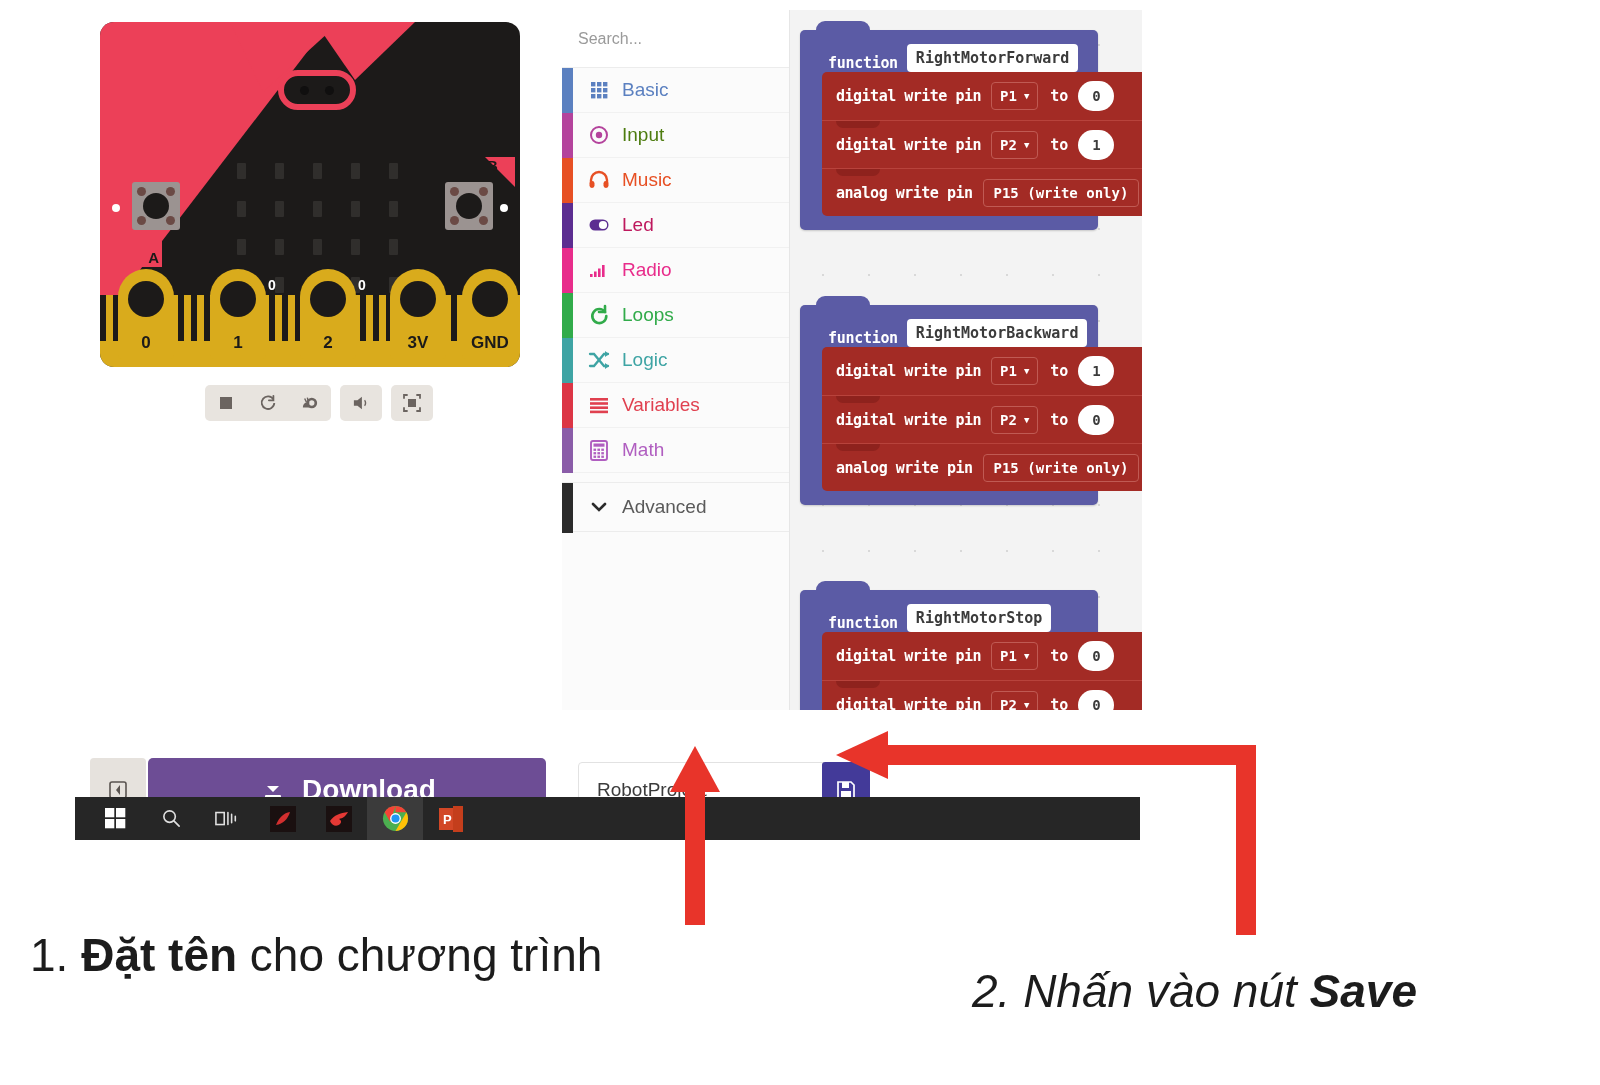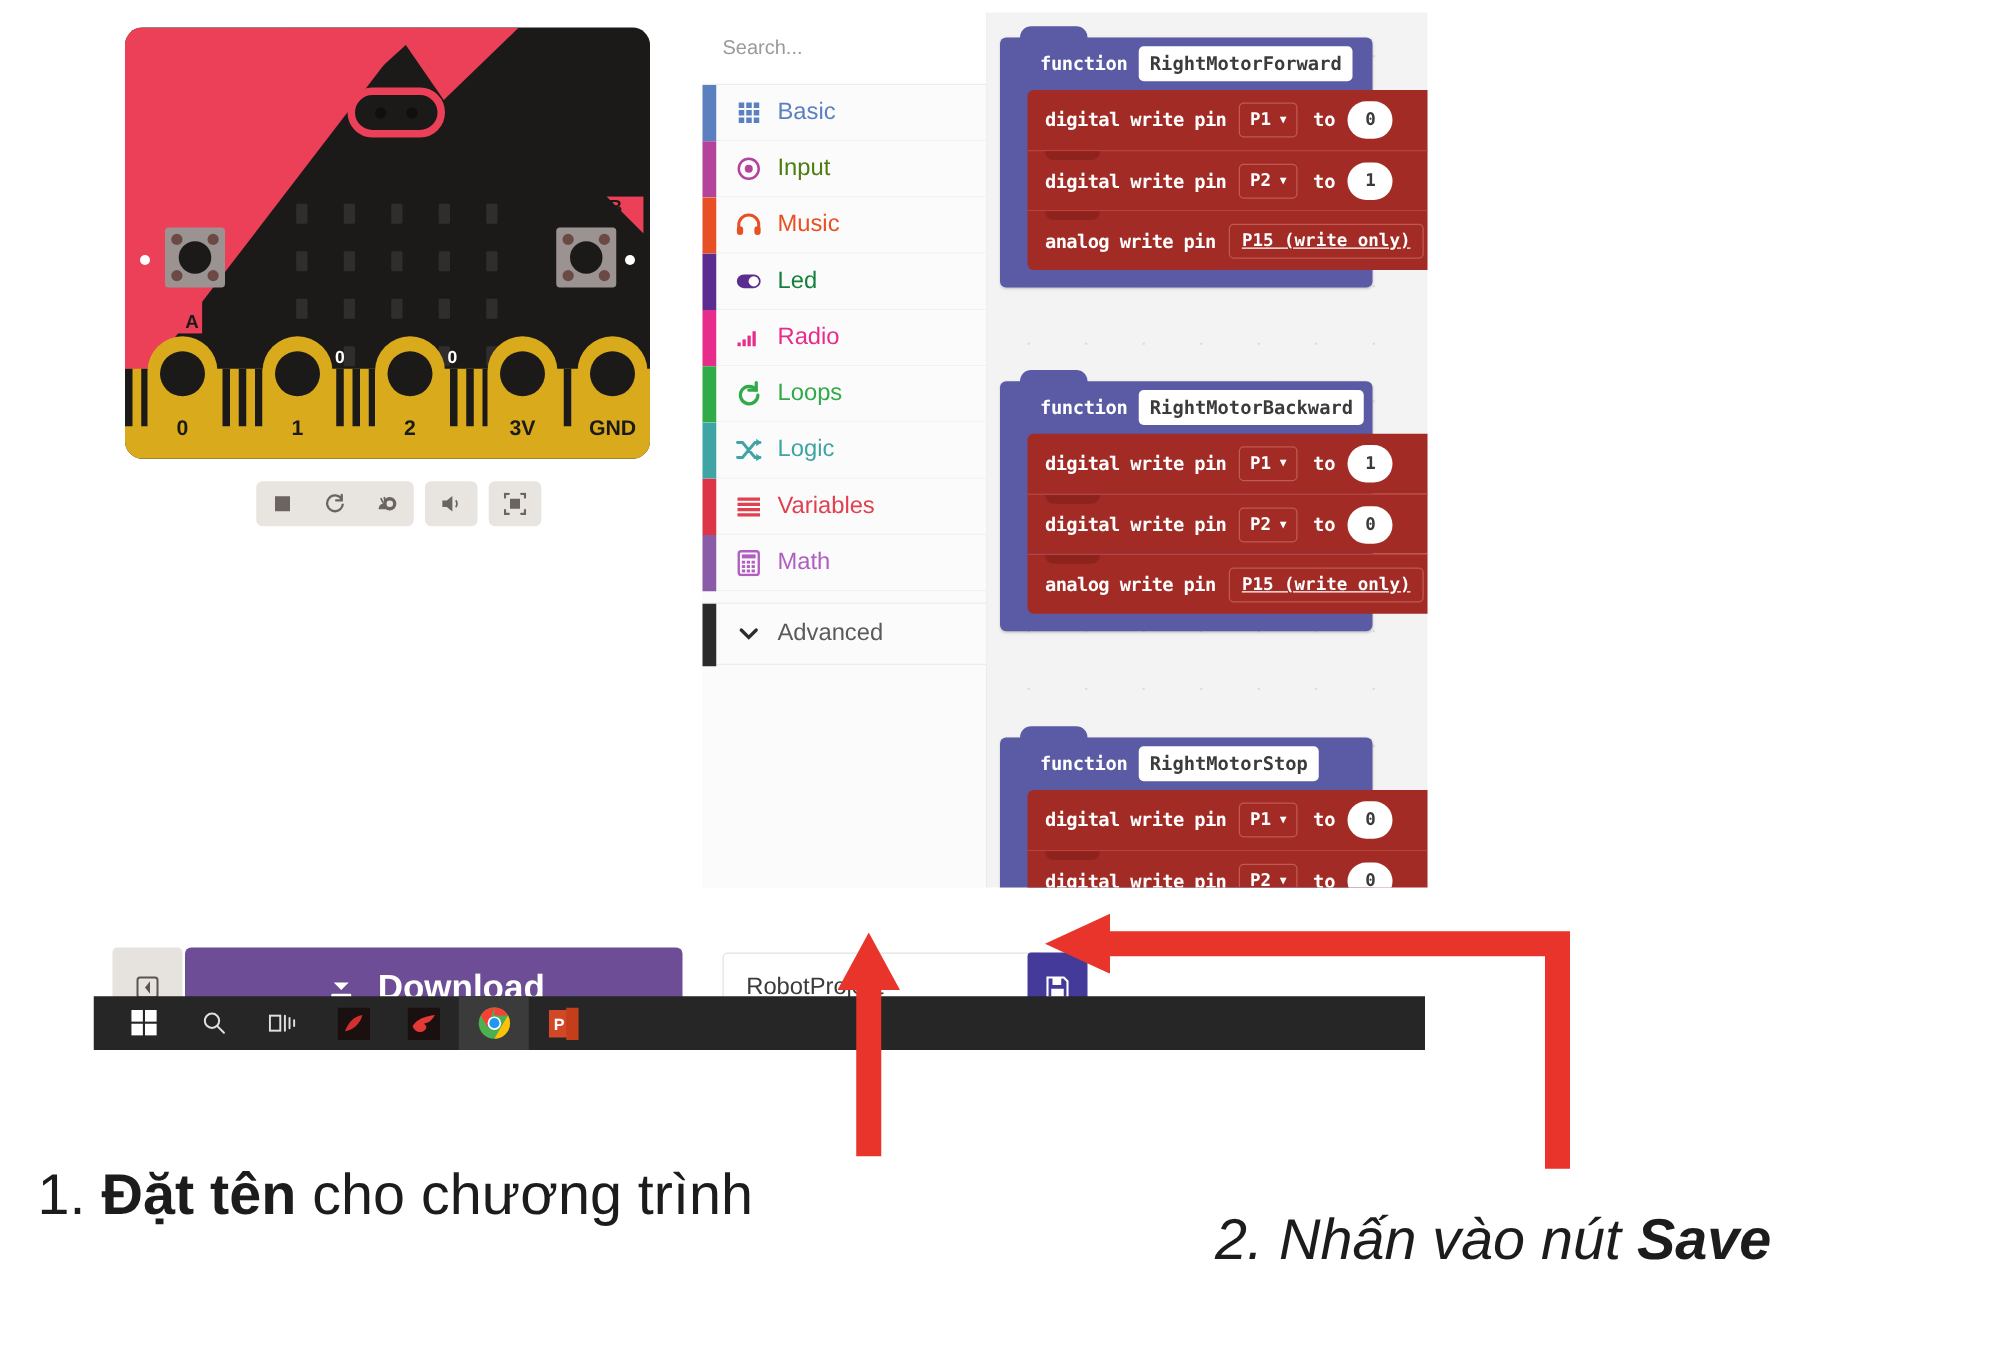--- a/index.html
+++ b/index.html
@@ -132,21 +132,21 @@
     background-size: 46px 46px; background-position: 10px 12px;
   }
   .fn-block {
     position: absolute; background: #5b5ba5; border-radius: 5px;
     box-shadow: 0 1px 2px rgba(0,0,0,.18);
   }
   .fn-notch {
     position: absolute; left: 16px; top: -9px; width: 54px; height: 12px;
     background: #5b5ba5; border-radius: 9px 9px 0 0;
   }
-  .fn-hdr { display: flex; align-items: center; height: 42px; padding-left: 32px; }
+  .fn-hdr { display: flex; align-items: flex-end; height: 42px; padding-left: 16px; margin-left: 12px; }
   .fn-kw {
     font: bold 15px "DejaVu Sans Mono", monospace; color: #fff; letter-spacing: -0.3px;
   }
   .fn-name {
     margin-left: 9px; background: #fff; border-radius: 4px; padding: 5px 9px;
     font: bold 15px "DejaVu Sans Mono", monospace; color: #3b3b3b; white-space: nowrap;
   }
   .fn-body { padding: 0 0 14px 22px; }
   .stmt {
     position: relative; background: #a32b25; height: 48px;
@@ -162,21 +162,21 @@
   .stmt-txt {
     font: bold 15px "DejaVu Sans Mono", monospace; color: #fff; letter-spacing: -0.5px;
     white-space: nowrap;
   }
   .dd {
     margin-left: 10px; border: 1px solid #c05a53; border-radius: 4px;
     padding: 5px 8px; display: flex; align-items: center; gap: 7px;
     font: bold 14px "DejaVu Sans Mono", monospace; color: #fff;
   }
   .dd .arrow { font-size: 9px; }
-  .dd.wide { padding: 5px 10px; text-decoration: underline; }
+  .dd.wide { padding: 5px 10px; }
   .to-lbl { margin-left: 12px; font: bold 15px "DejaVu Sans Mono", monospace; color: #fff; }
   .num-oval {
     margin-left: 10px; background: #fff; border-radius: 16px;
     min-width: 36px; height: 30px; display: flex; align-items: center; justify-content: center;
     font: bold 14px "DejaVu Sans Mono", monospace; color: #3b3b3b;
   }
 
   
   #editor-bar { position: absolute; left: 90px; top: 754px; width: 1060px; height: 72px; }
   #collapse-btn {
@@ -456,21 +456,21 @@
           <div class="tb-label" style="color:#e75024">Music</div>
         </div>
         <div class="tb-row">
           <div class="tb-swatch" style="background:#5c2d91"></div>
           <div class="tb-icon">
             <svg width="22" height="22" viewBox="0 0 22 22">
               <rect x="1.5" y="5.5" width="19" height="11" rx="5.5" fill="#5c2d91"></rect>
               <circle cx="15" cy="11" r="4.1" fill="#fff"></circle>
             </svg>
           </div>
-          <div class="tb-label" style="color:#15803d">Led</div>
+          <div class="tb-label" style="color:#be185d">Led</div>
         </div>
         <div class="tb-row">
           <div class="tb-swatch" style="background:#e82c8b"></div>
           <div class="tb-icon">
             <svg width="22" height="22" viewBox="0 0 22 22">
               <rect x="2" y="15" width="2.6" height="3" fill="#e82c8b"></rect>
               <rect x="6" y="12.5" width="2.6" height="5.5" fill="#e82c8b"></rect>
               <rect x="10" y="9.5" width="2.6" height="8.5" fill="#e82c8b"></rect>
               <rect x="14" y="6" width="2.6" height="12" fill="#e82c8b"></rect>
             </svg>

